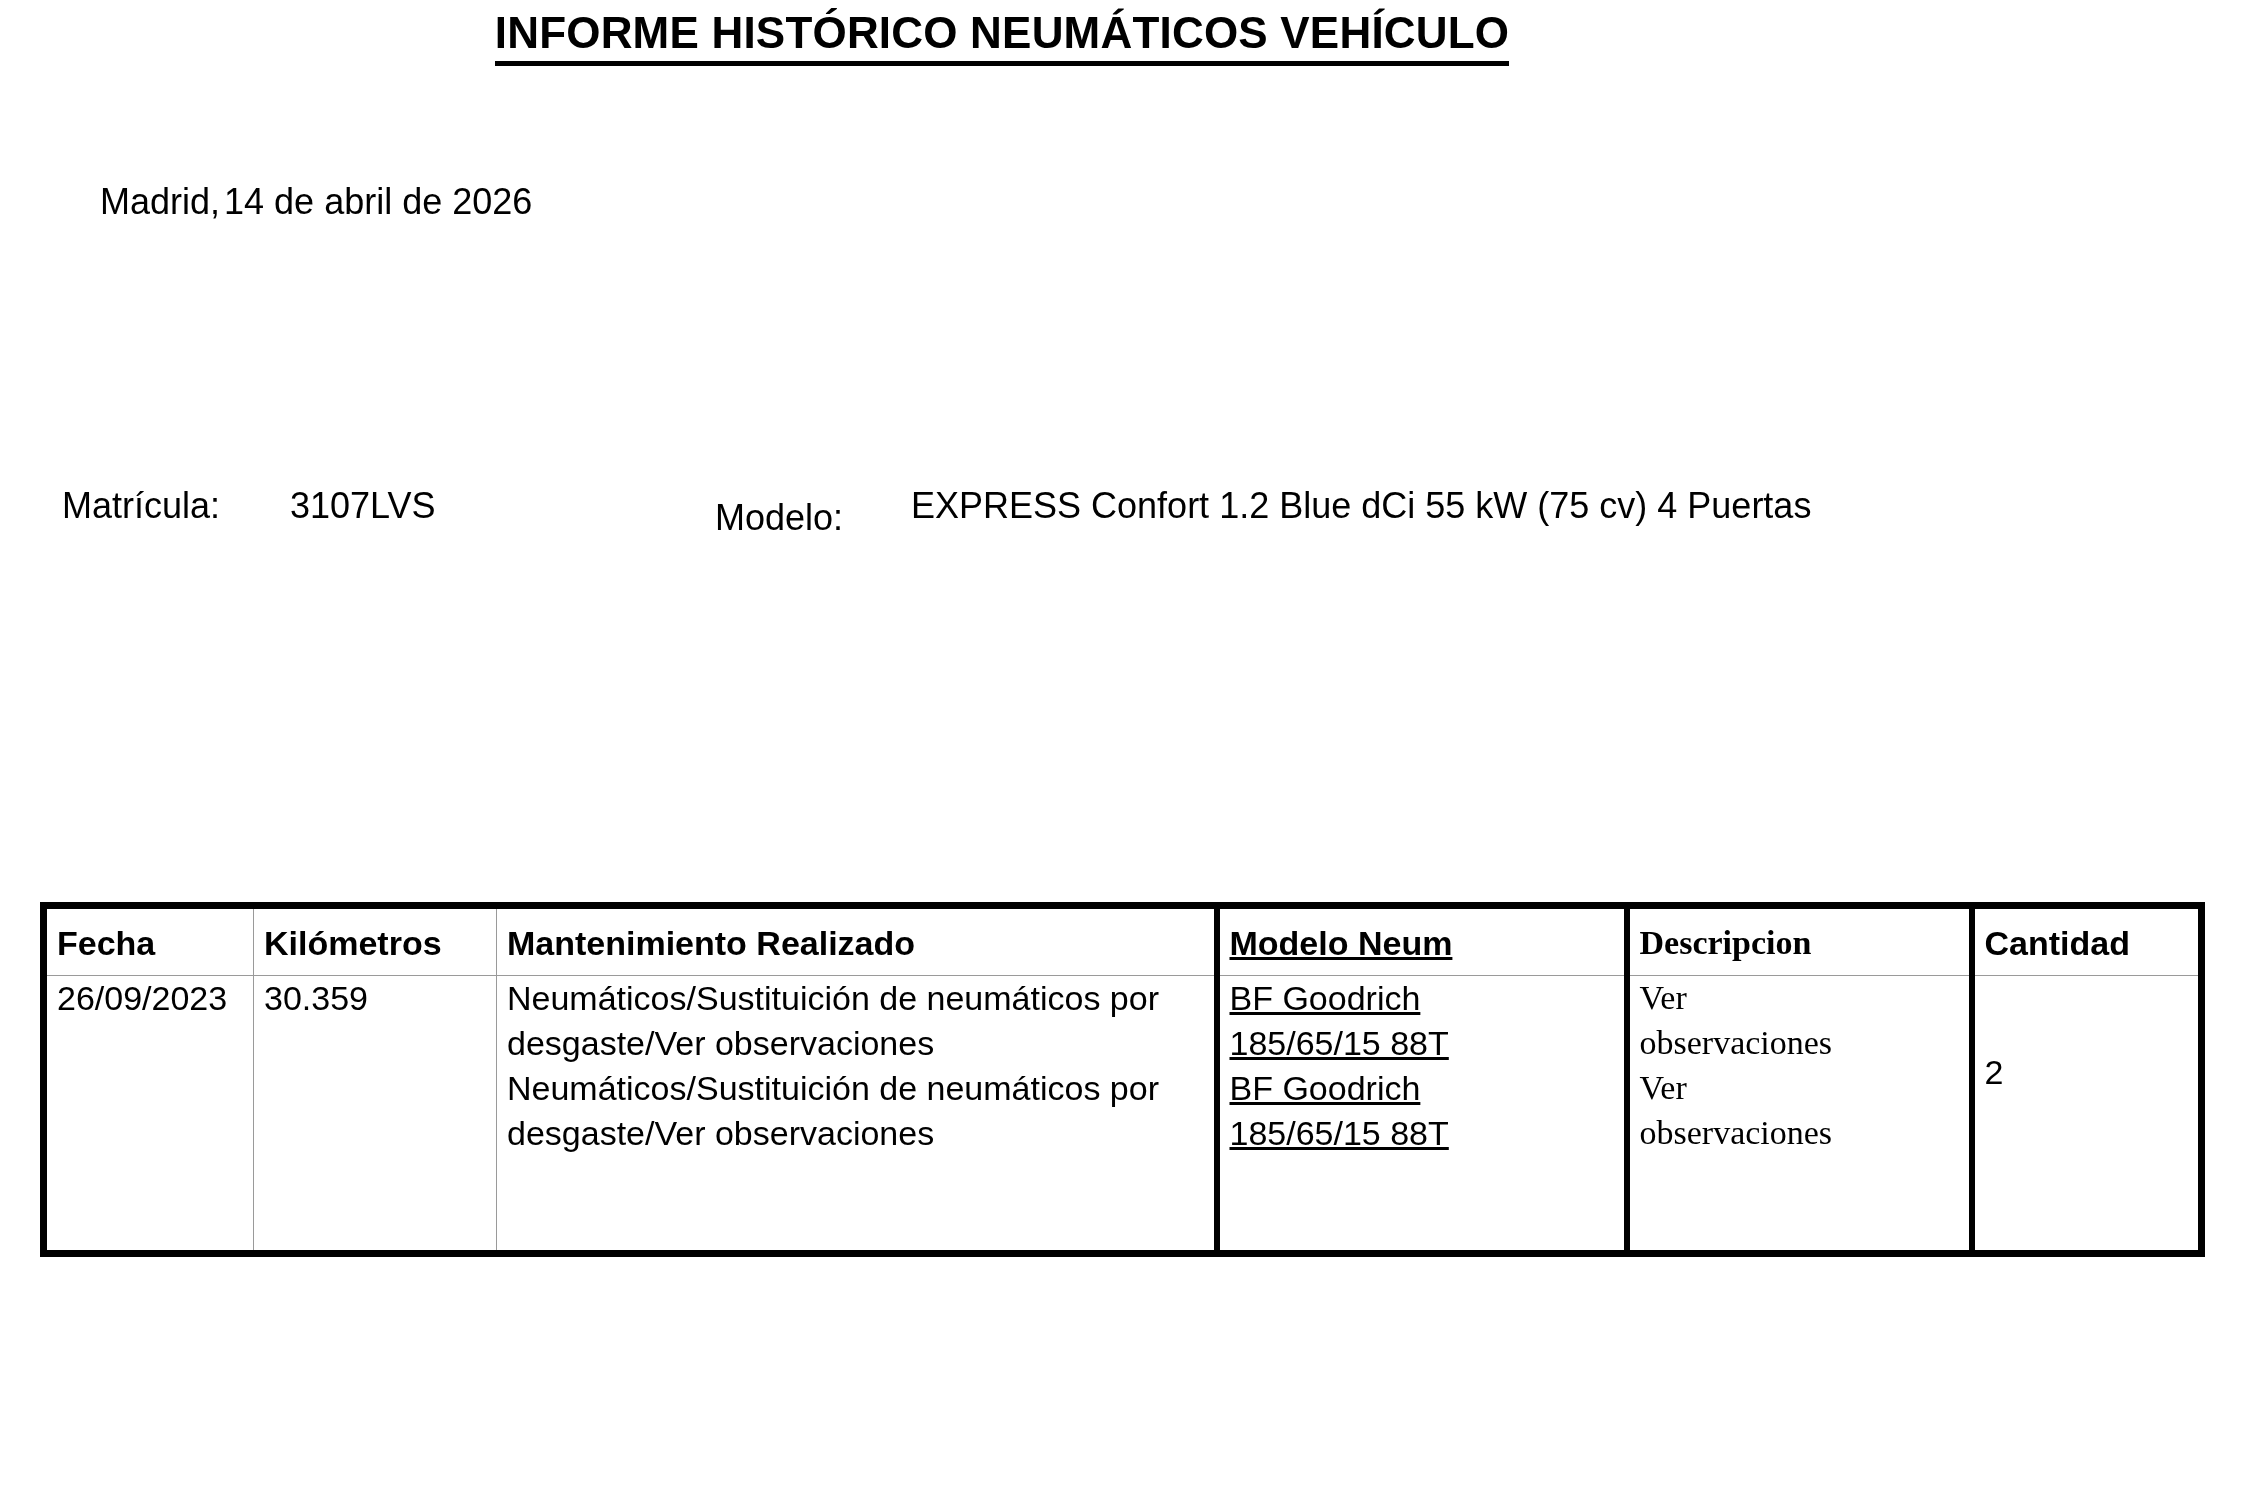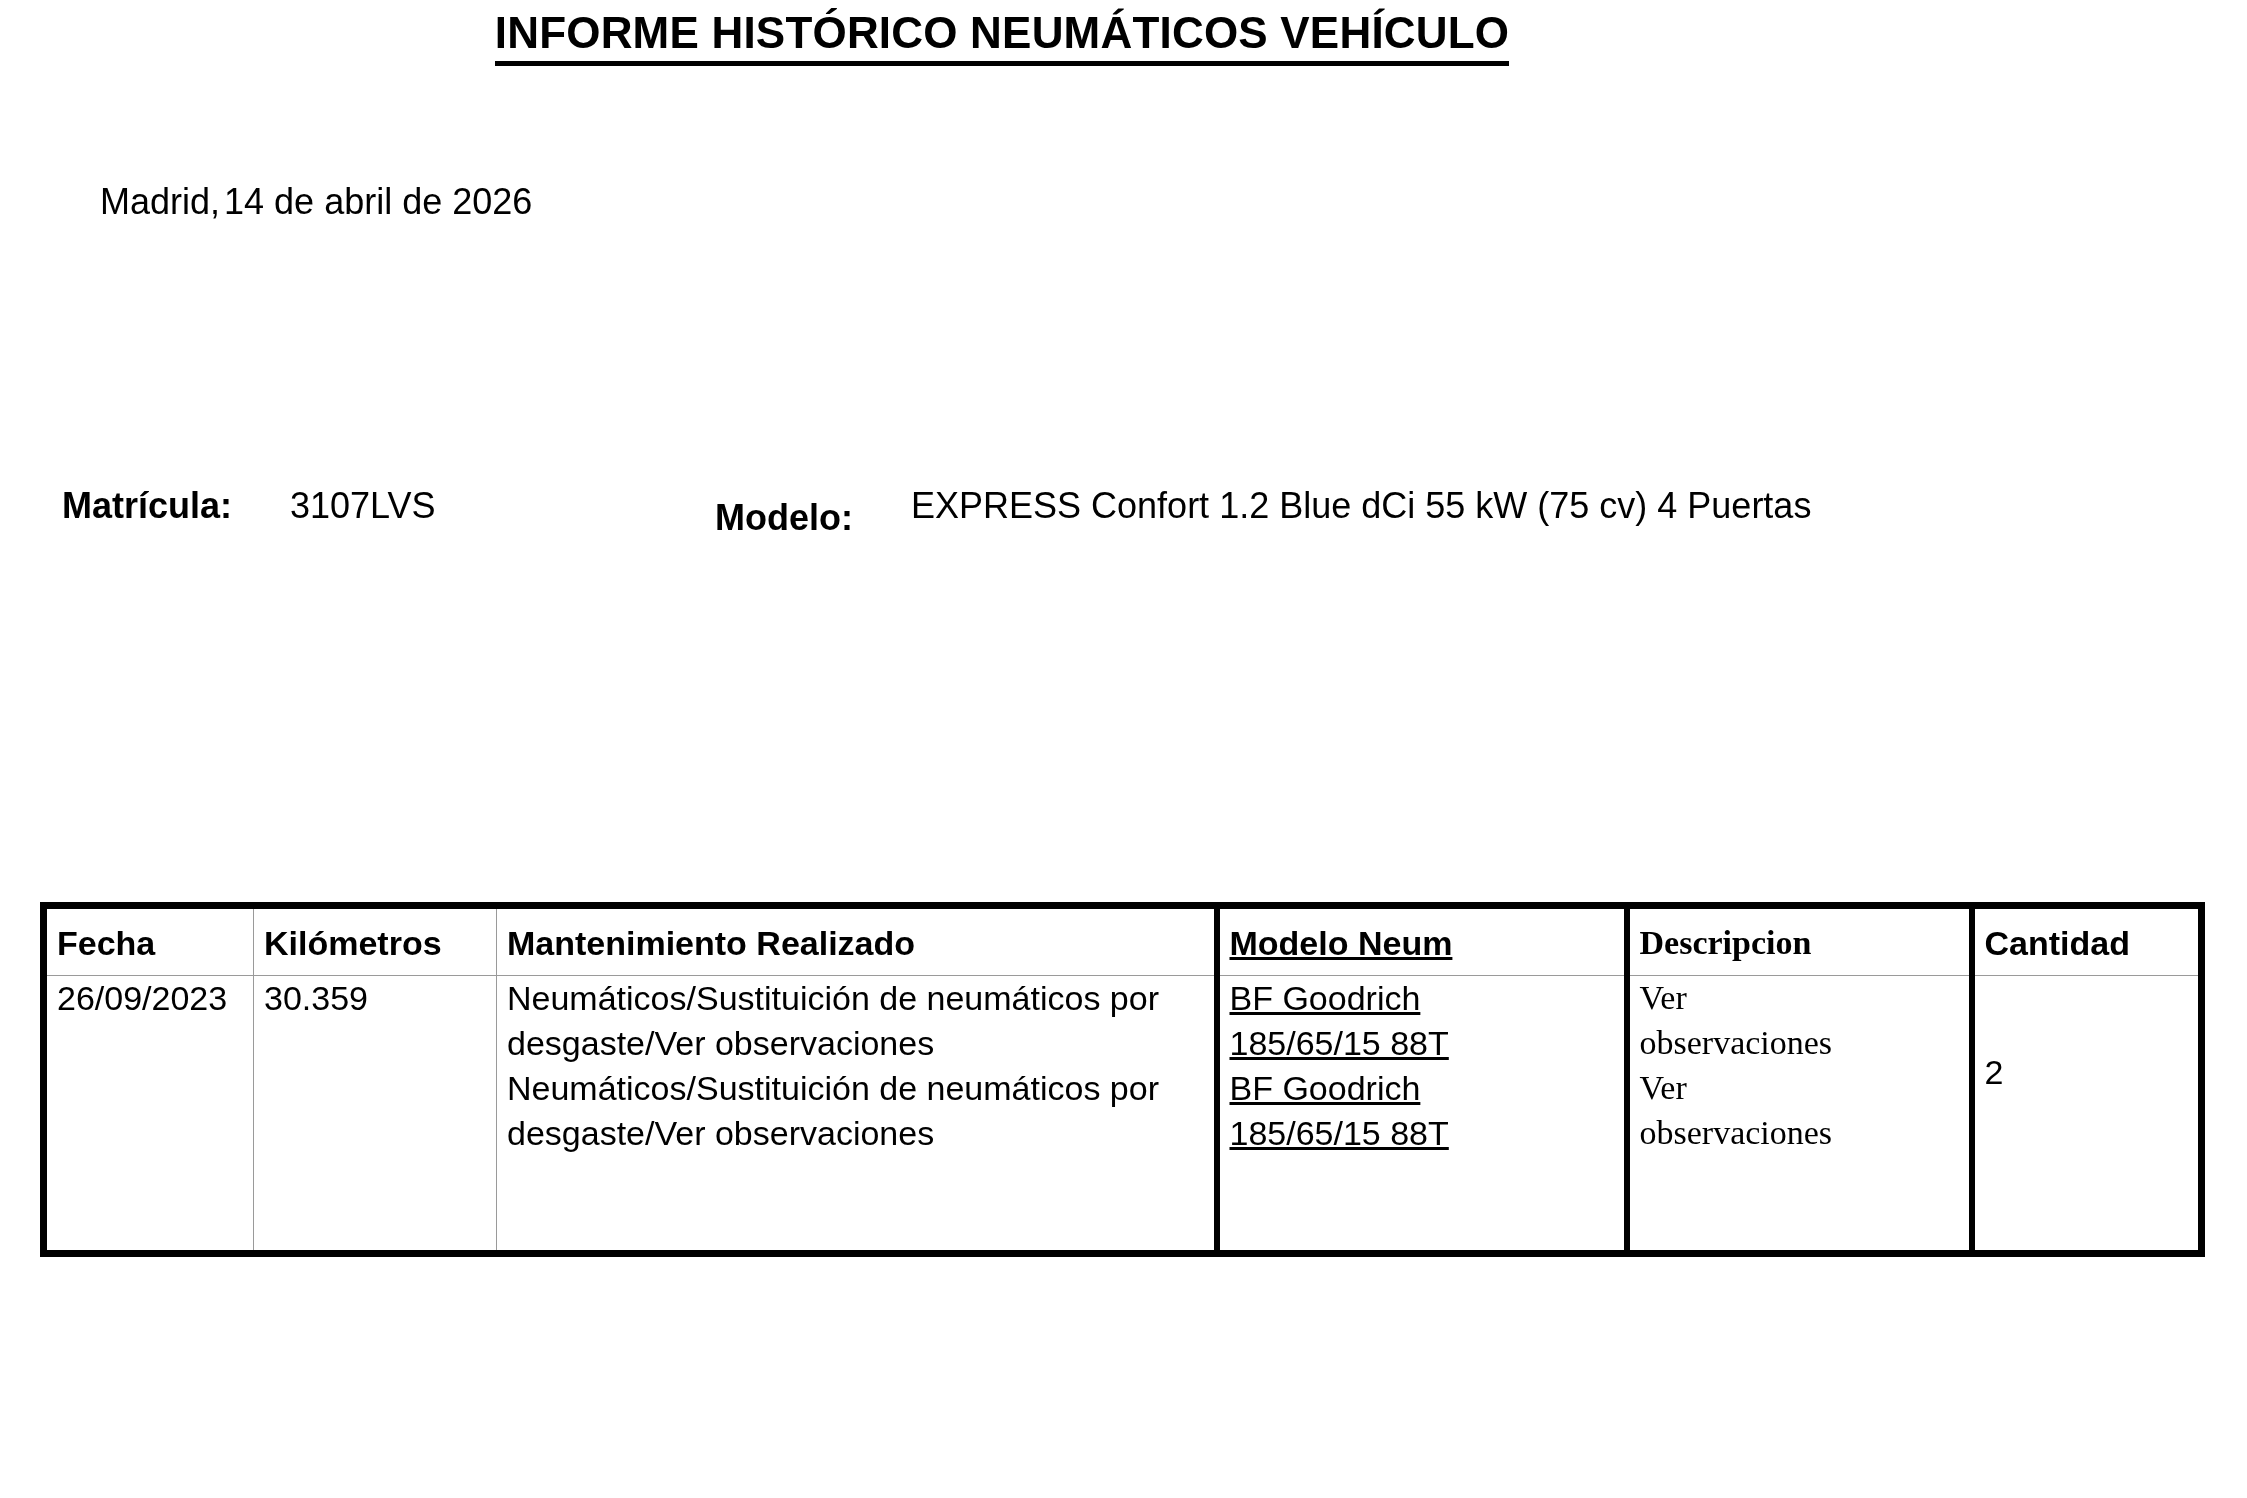--- a/index.html
+++ b/index.html
@@ -49,21 +49,21 @@
   
   .vehicle-info {
     position: absolute;
     top: 485px;
     left: 62px;
     width: 2120px;
     font-size: 36px;
     white-space: nowrap;
   }
   .vi-label {
-    font-weight: bold;
+    font-weight: normal;
   }
   .vi-plate-label { position: absolute; left: 0; top: 0; }
   .vi-plate-value { position: absolute; left: 228px; top: 0; }
   .vi-model-label { position: absolute; left: 653px; top: 12px; }
   .vi-model-value { position: absolute; left: 849px; top: 0; }
 
   
   .tyre-table-wrap {
     position: absolute;
     left: 40px;

